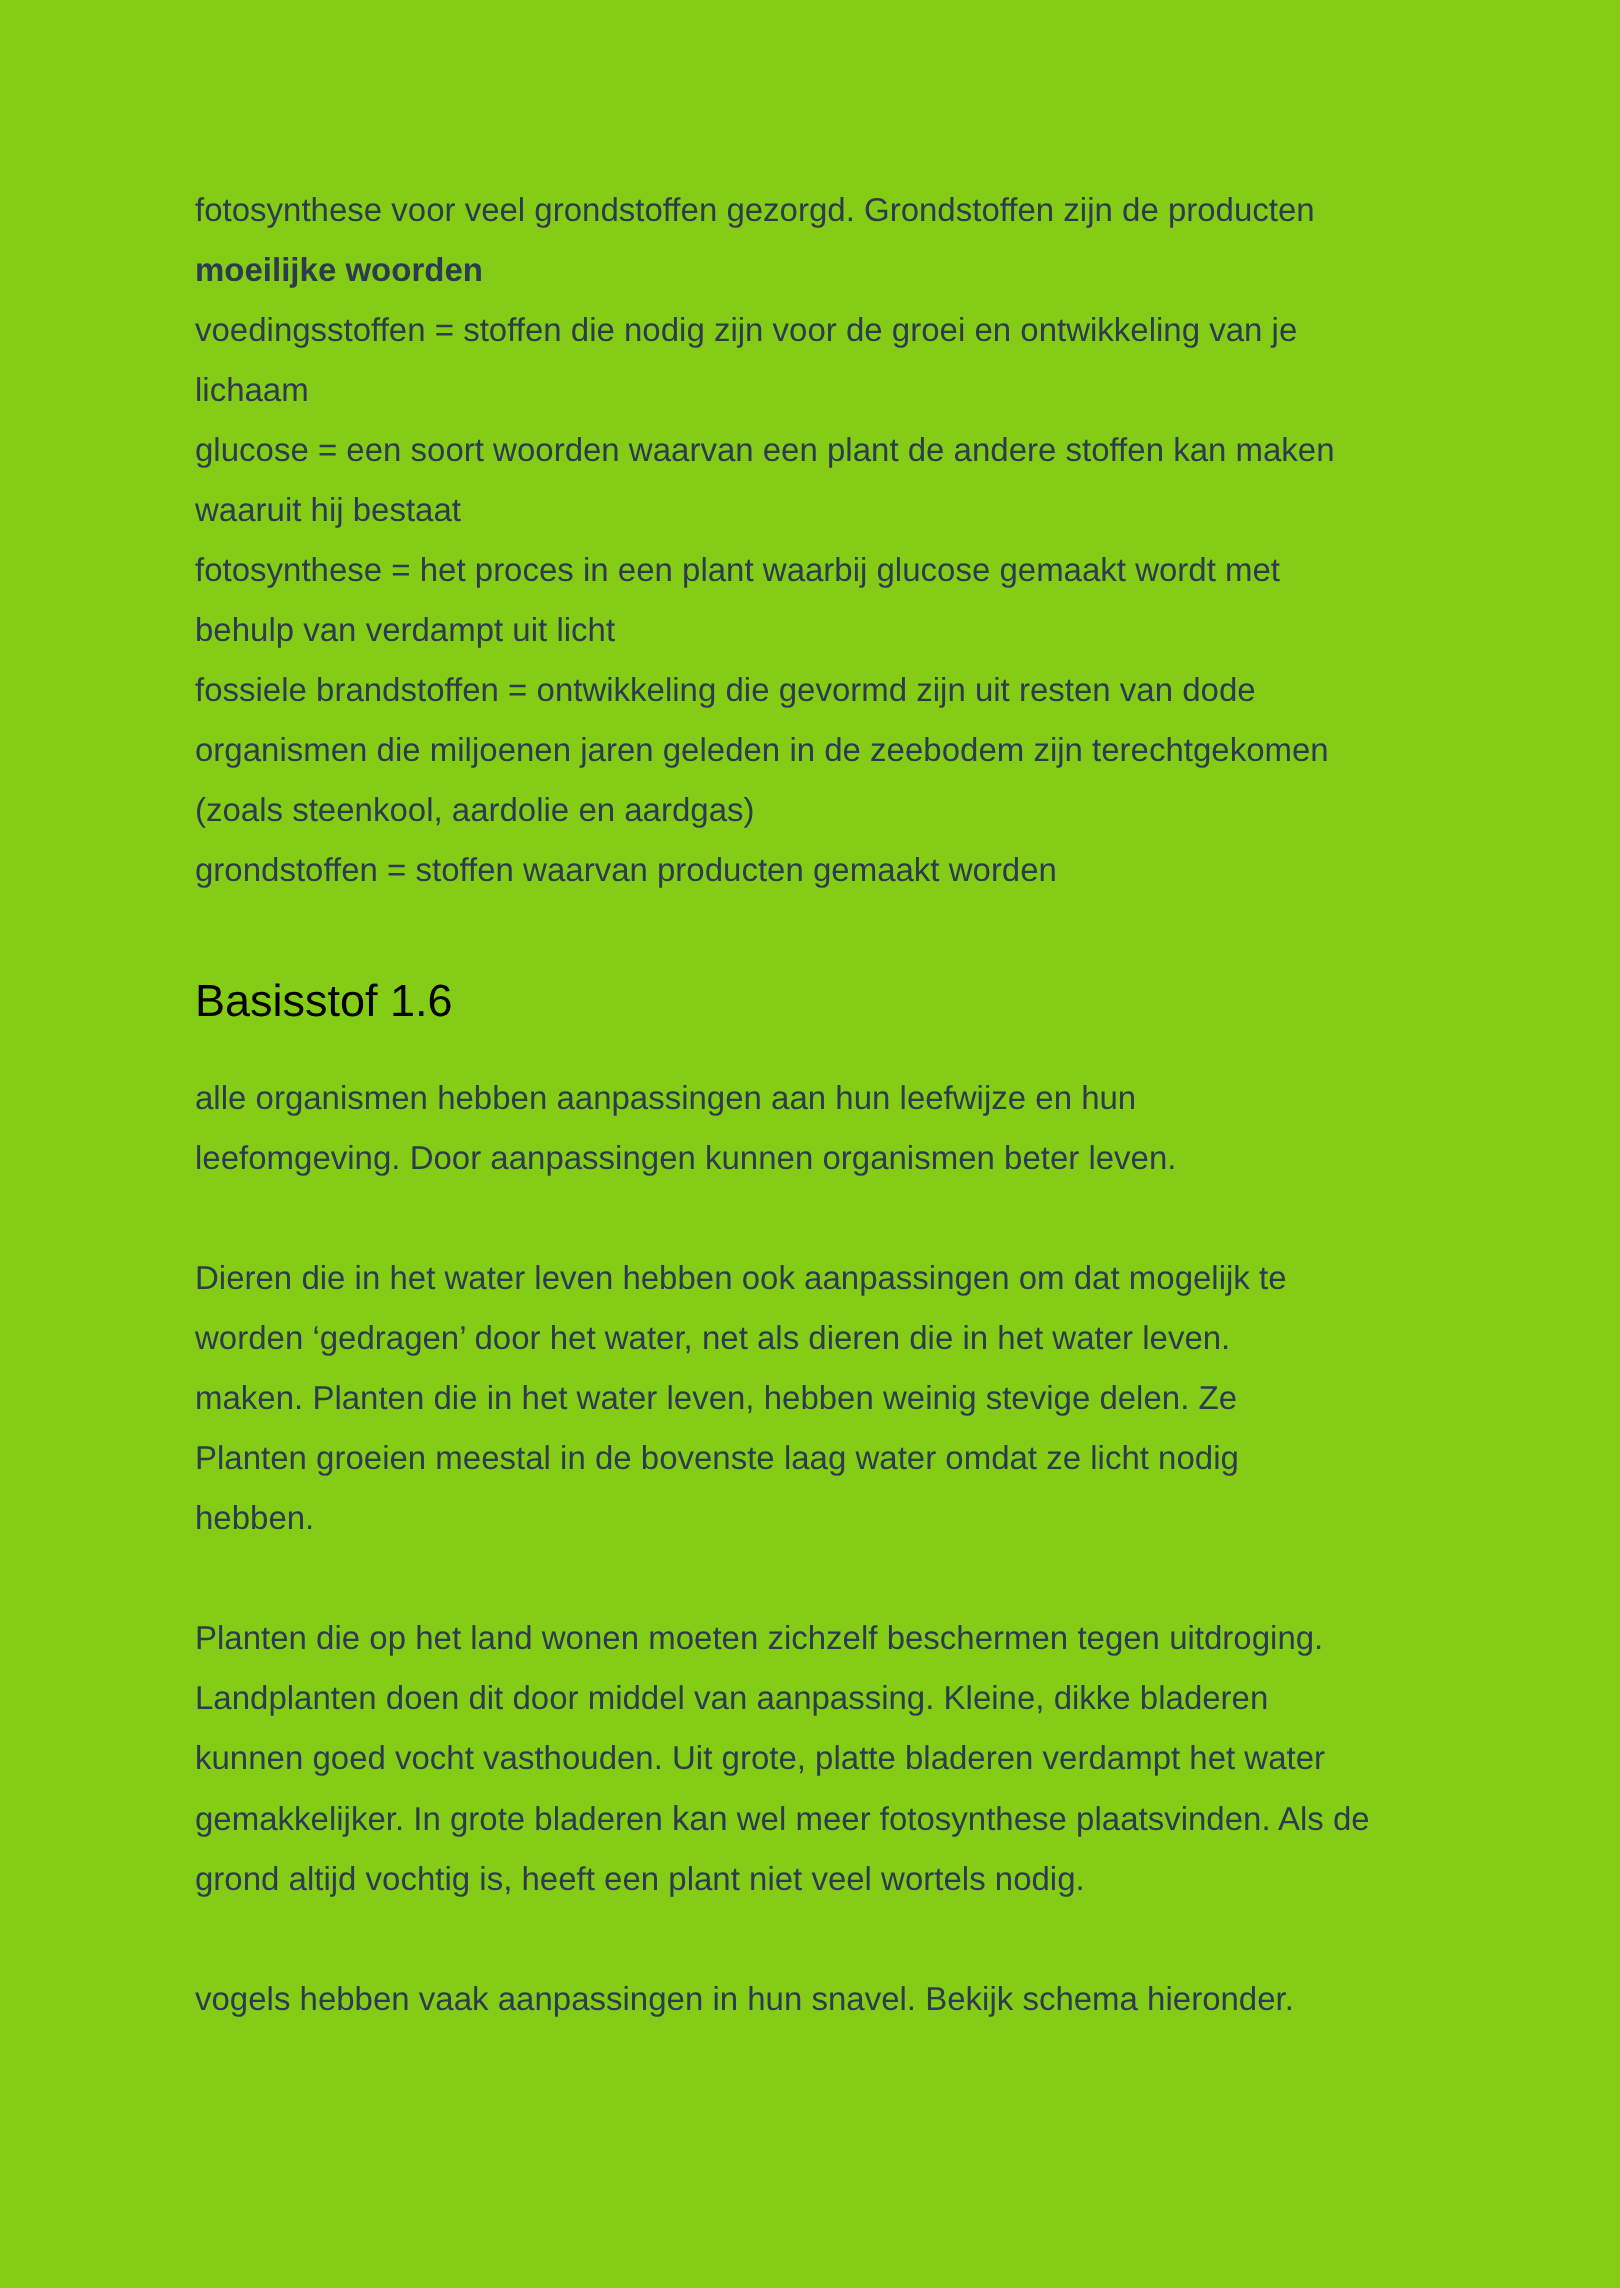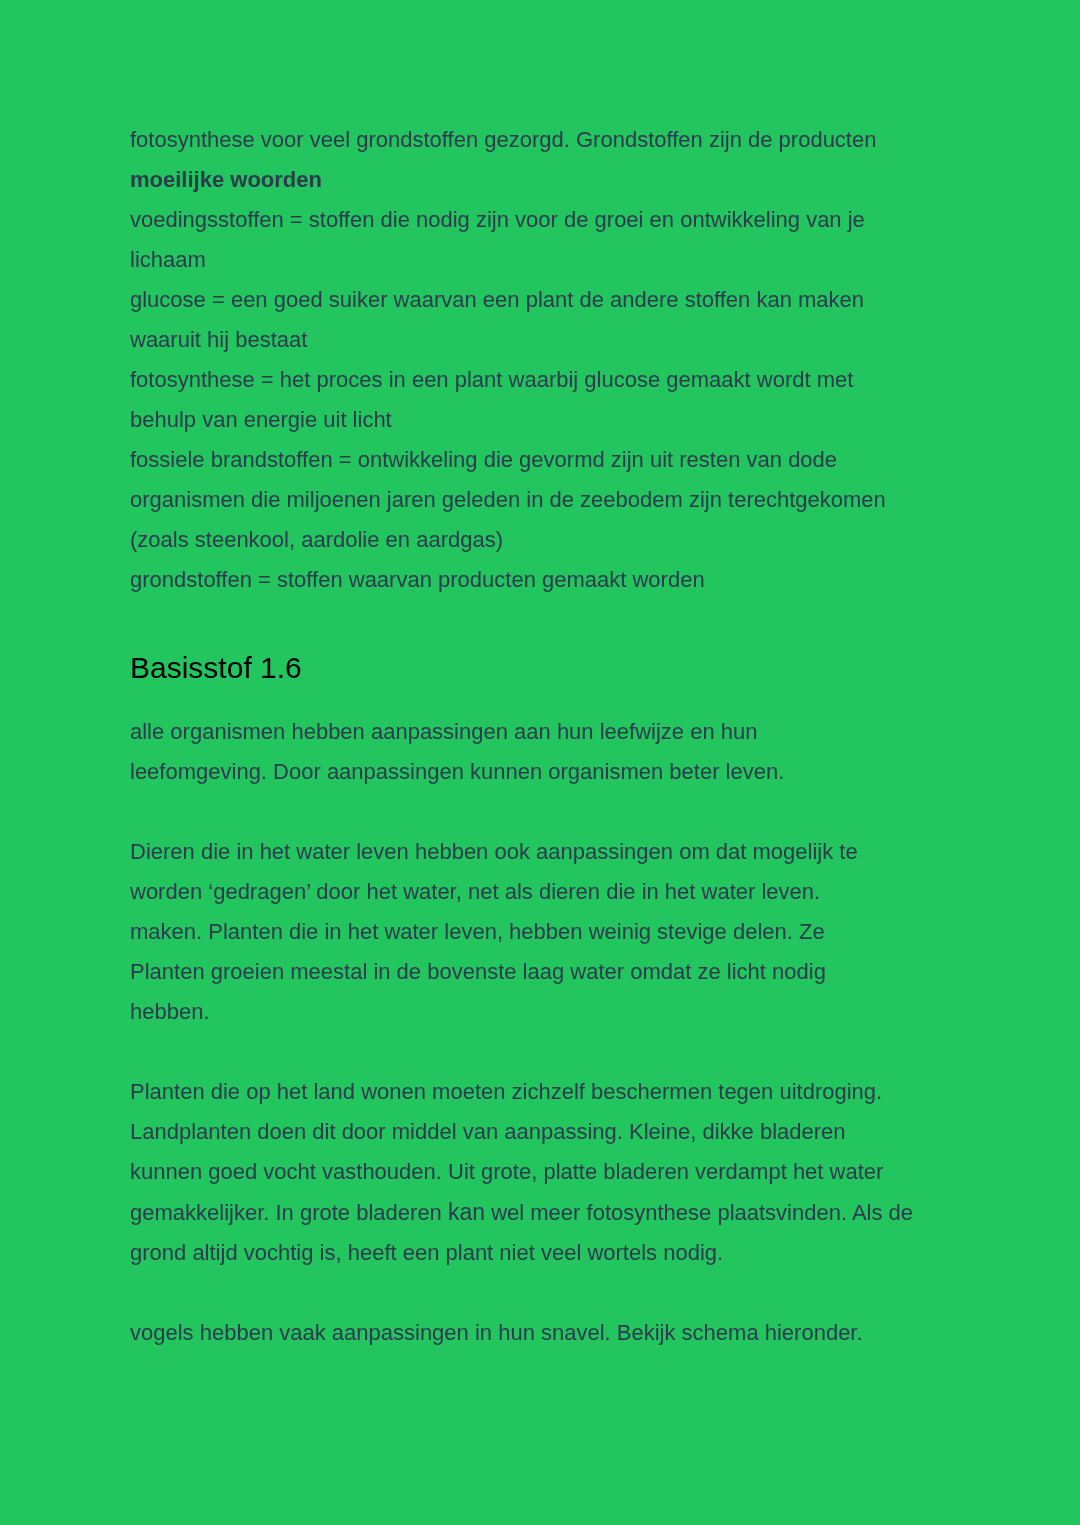--- a/index.html
+++ b/index.html
@@ -12,21 +12,21 @@
     height: 1525px;
     font-family: "Liberation Sans", "DejaVu Sans", sans-serif;
     position: relative;
   }
   .doc {
     position: absolute;
     top: 0;
     left: 0;
     width: 1080px;
     height: 1525px;
-    background: #22c55e;
+    background: #84cc16;
     overflow: hidden;
   }
   .content {
     padding: 120px 120px 0 130px;
   }
   .line {
     font-size: 22px;
     line-height: 40px;
     color: #2d3b4e;
     white-space: pre;
@@ -47,24 +47,24 @@
 </style>
 </head>
 <body>
 
 <div class="doc">
   <div class="content">
       <div class="line"><span>fotosynthese voor veel grondstoffen gezorgd. Grondstoffen zijn de producten</span></div>
       <div class="line"><span class="b">moeilijke woorden</span></div>
       <div class="line"><span>voedingsstoffen = stoffen die nodig zijn voor de groei en ontwikkeling van je</span></div>
       <div class="line"><span>lichaam</span></div>
-      <div class="line"><span>glucose = een goed suiker waarvan een plant de andere stoffen kan maken</span></div>
+      <div class="line"><span>glucose = een soort woorden waarvan een plant de andere stoffen kan maken</span></div>
       <div class="line"><span>waaruit hij bestaat</span></div>
       <div class="line"><span>fotosynthese = het proces in een plant waarbij glucose gemaakt wordt met</span></div>
-      <div class="line"><span>behulp van energie uit licht</span></div>
+      <div class="line"><span>behulp van verdampt uit licht</span></div>
       <div class="line"><span>fossiele brandstoffen = ontwikkeling die gevormd zijn uit resten van dode</span></div>
       <div class="line"><span>organismen die miljoenen jaren geleden in de zeebodem zijn terechtgekomen</span></div>
       <div class="line"><span>(zoals steenkool, aardolie en aardgas)</span></div>
       <div class="line"><span>grondstoffen = stoffen waarvan producten gemaakt worden</span></div>
       <div class="heading">Basisstof 1.6</div>
       <div class="line"><span>alle organismen hebben aanpassingen aan hun leefwijze en hun</span></div>
       <div class="line"><span>leefomgeving. Door aanpassingen kunnen organismen beter leven.</span></div>
       <div class="spacer"></div>
       <div class="line"><span>Dieren die in het water leven hebben ook aanpassingen om dat mogelijk te</span></div>
       <div class="line"><span>worden ‘gedragen’ door het water, net als dieren die in het water leven.</span></div>

